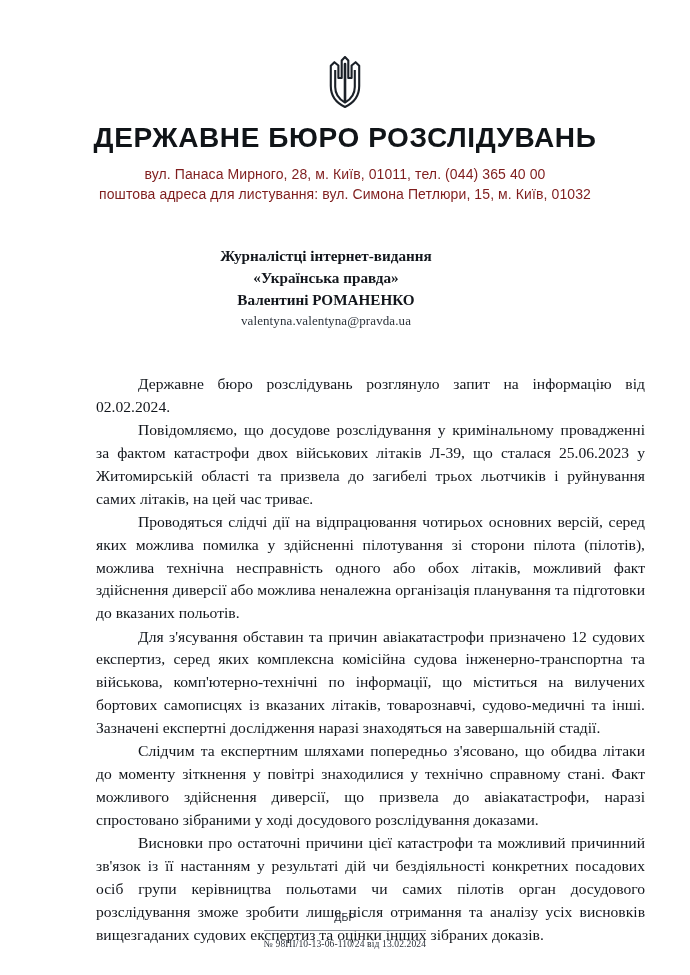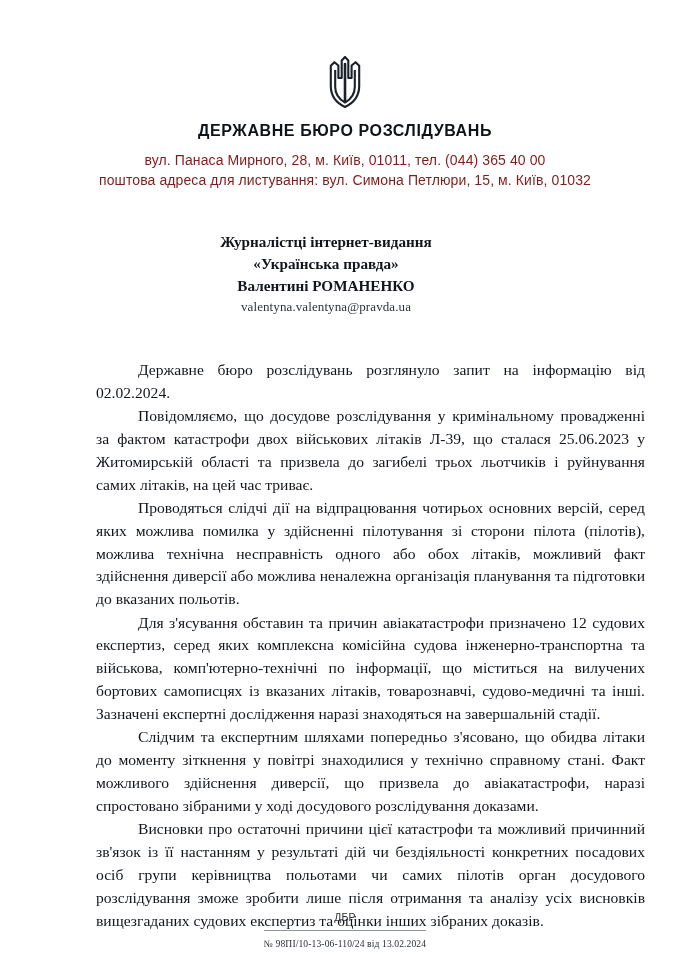--- a/index.html
+++ b/index.html
@@ -30,21 +30,21 @@
   }
   .emblem {
     width: 38px;
     height: 52px;
     margin: 0 auto 14px auto;
     display: block;
   }
   .org-title {
     font-family: "Liberation Sans", sans-serif;
     font-weight: bold;
-    font-size: 16px;
+    font-size: 28px;
     letter-spacing: 0.6px;
     color: #101418;
     margin-bottom: 11px;
   }
   .addr-line {
     font-family: "Liberation Sans", sans-serif;
     font-size: 14px;
     color: #7f1d1d;
     line-height: 1.42;
     letter-spacing: 0.1px;

